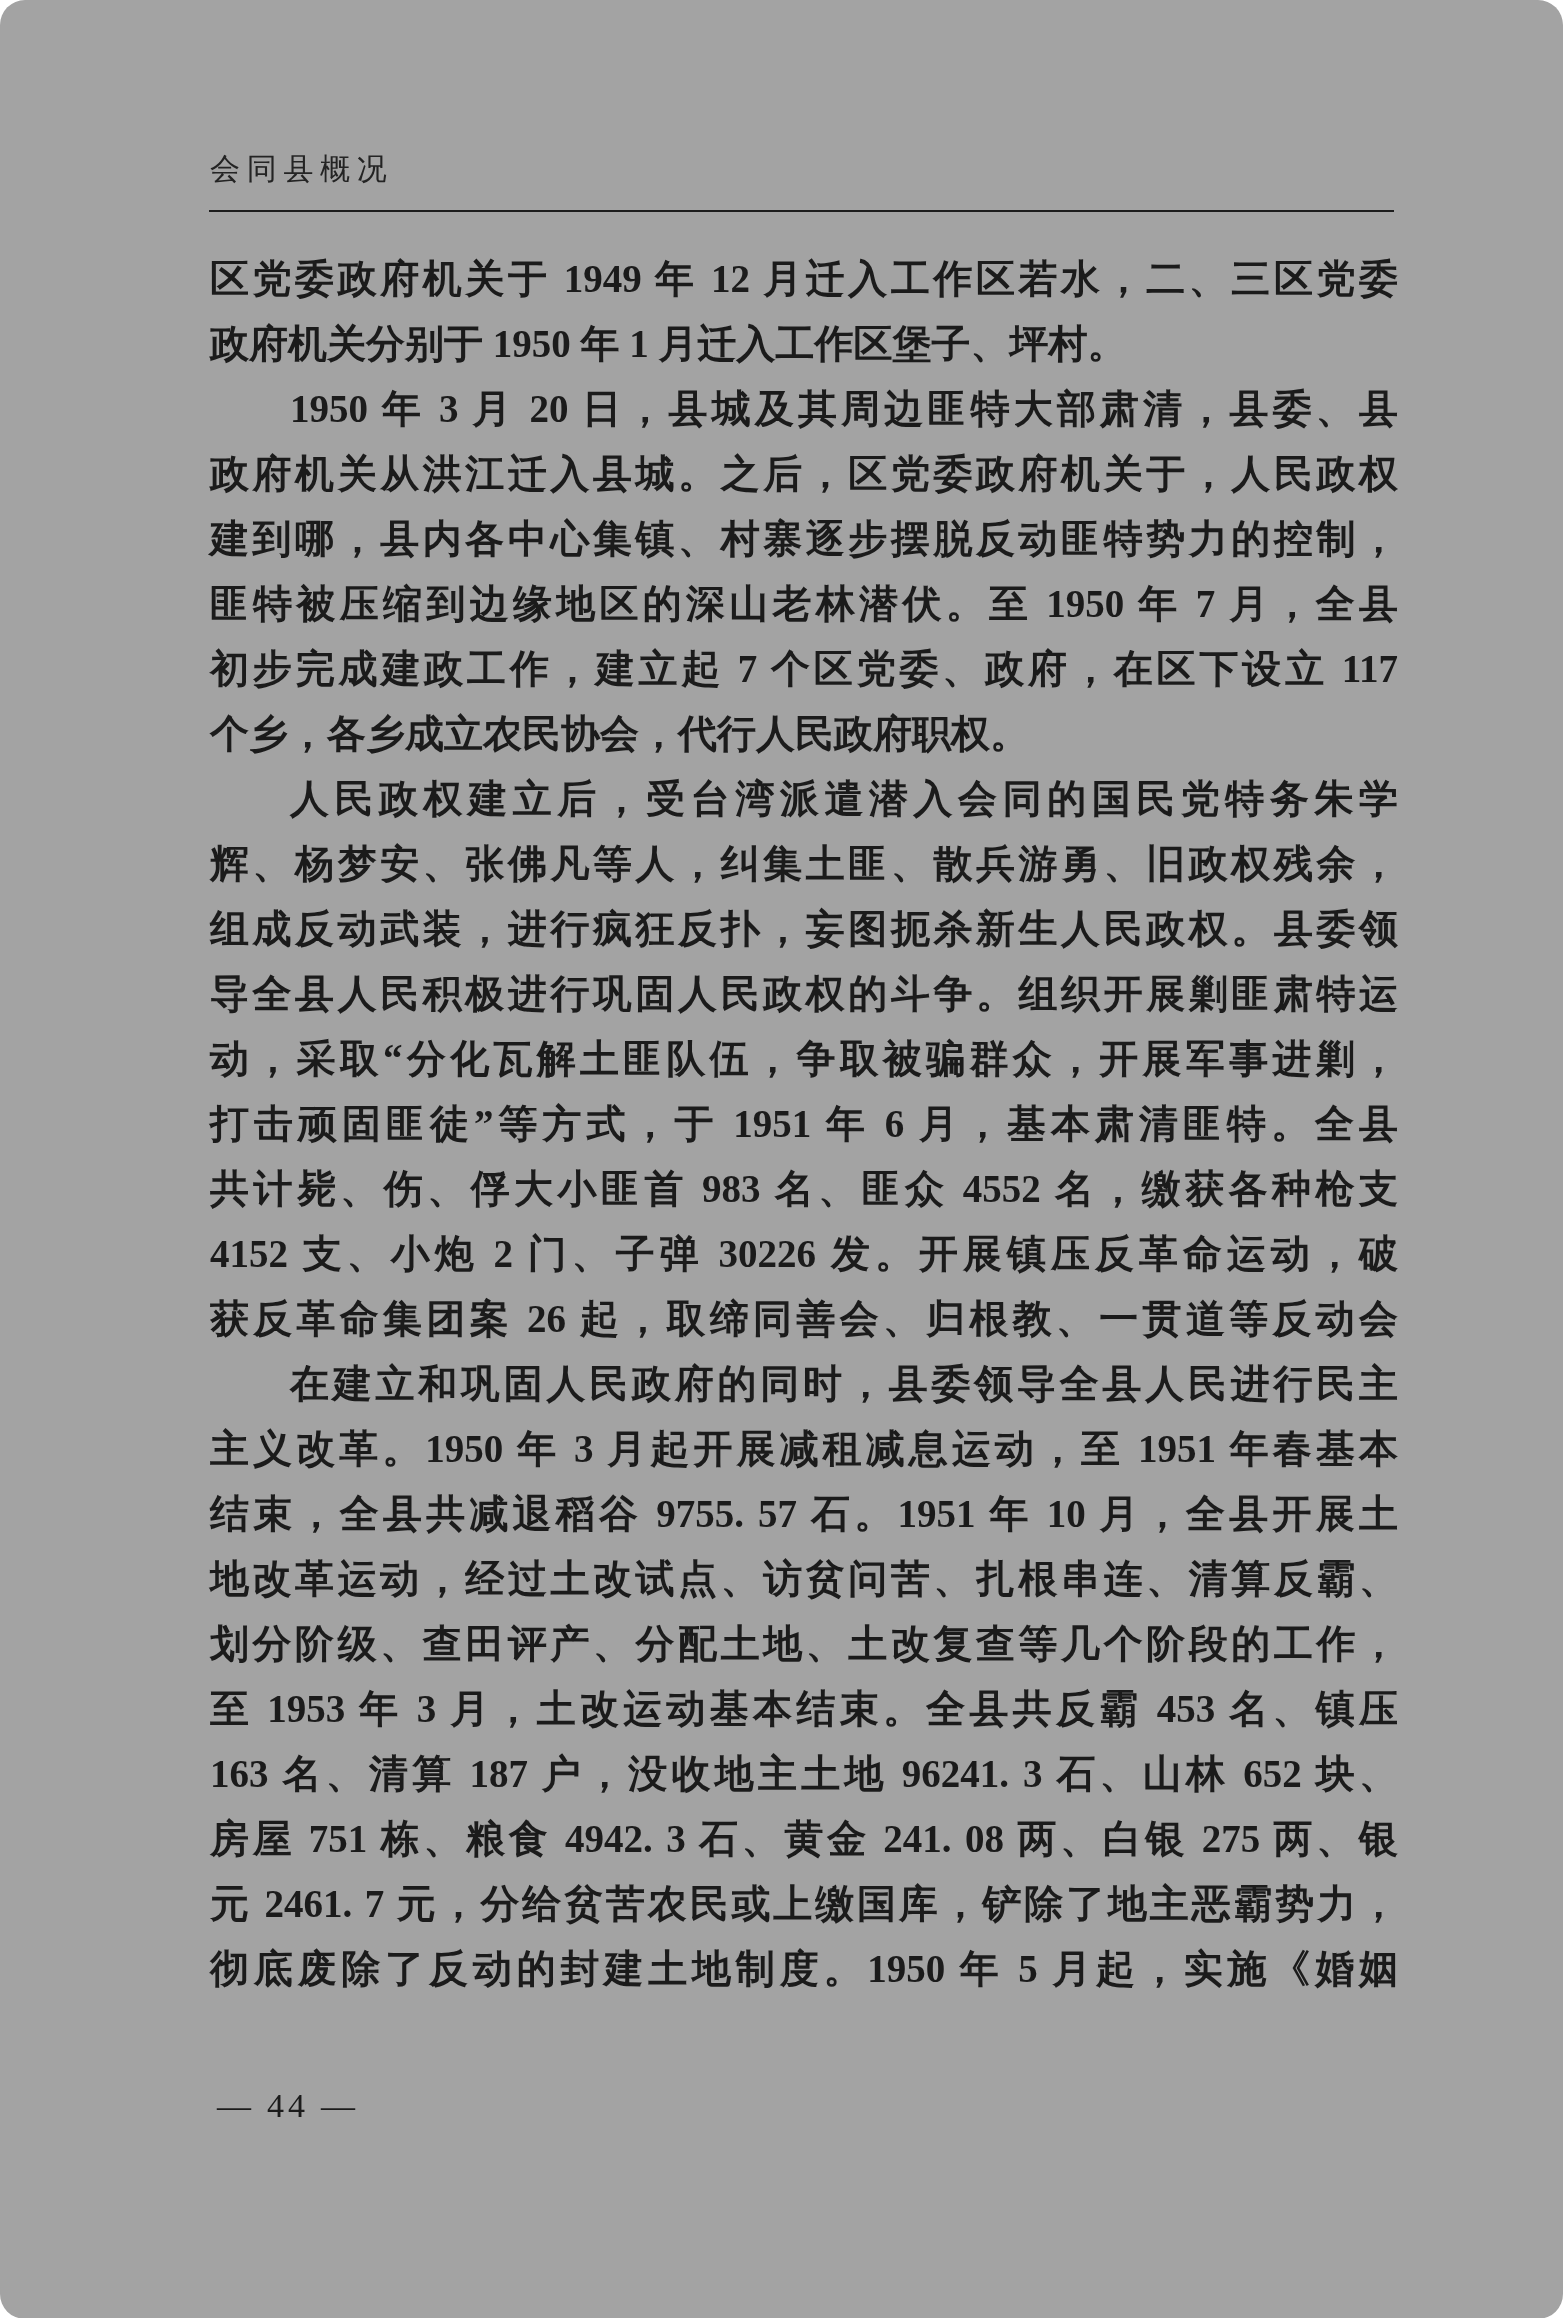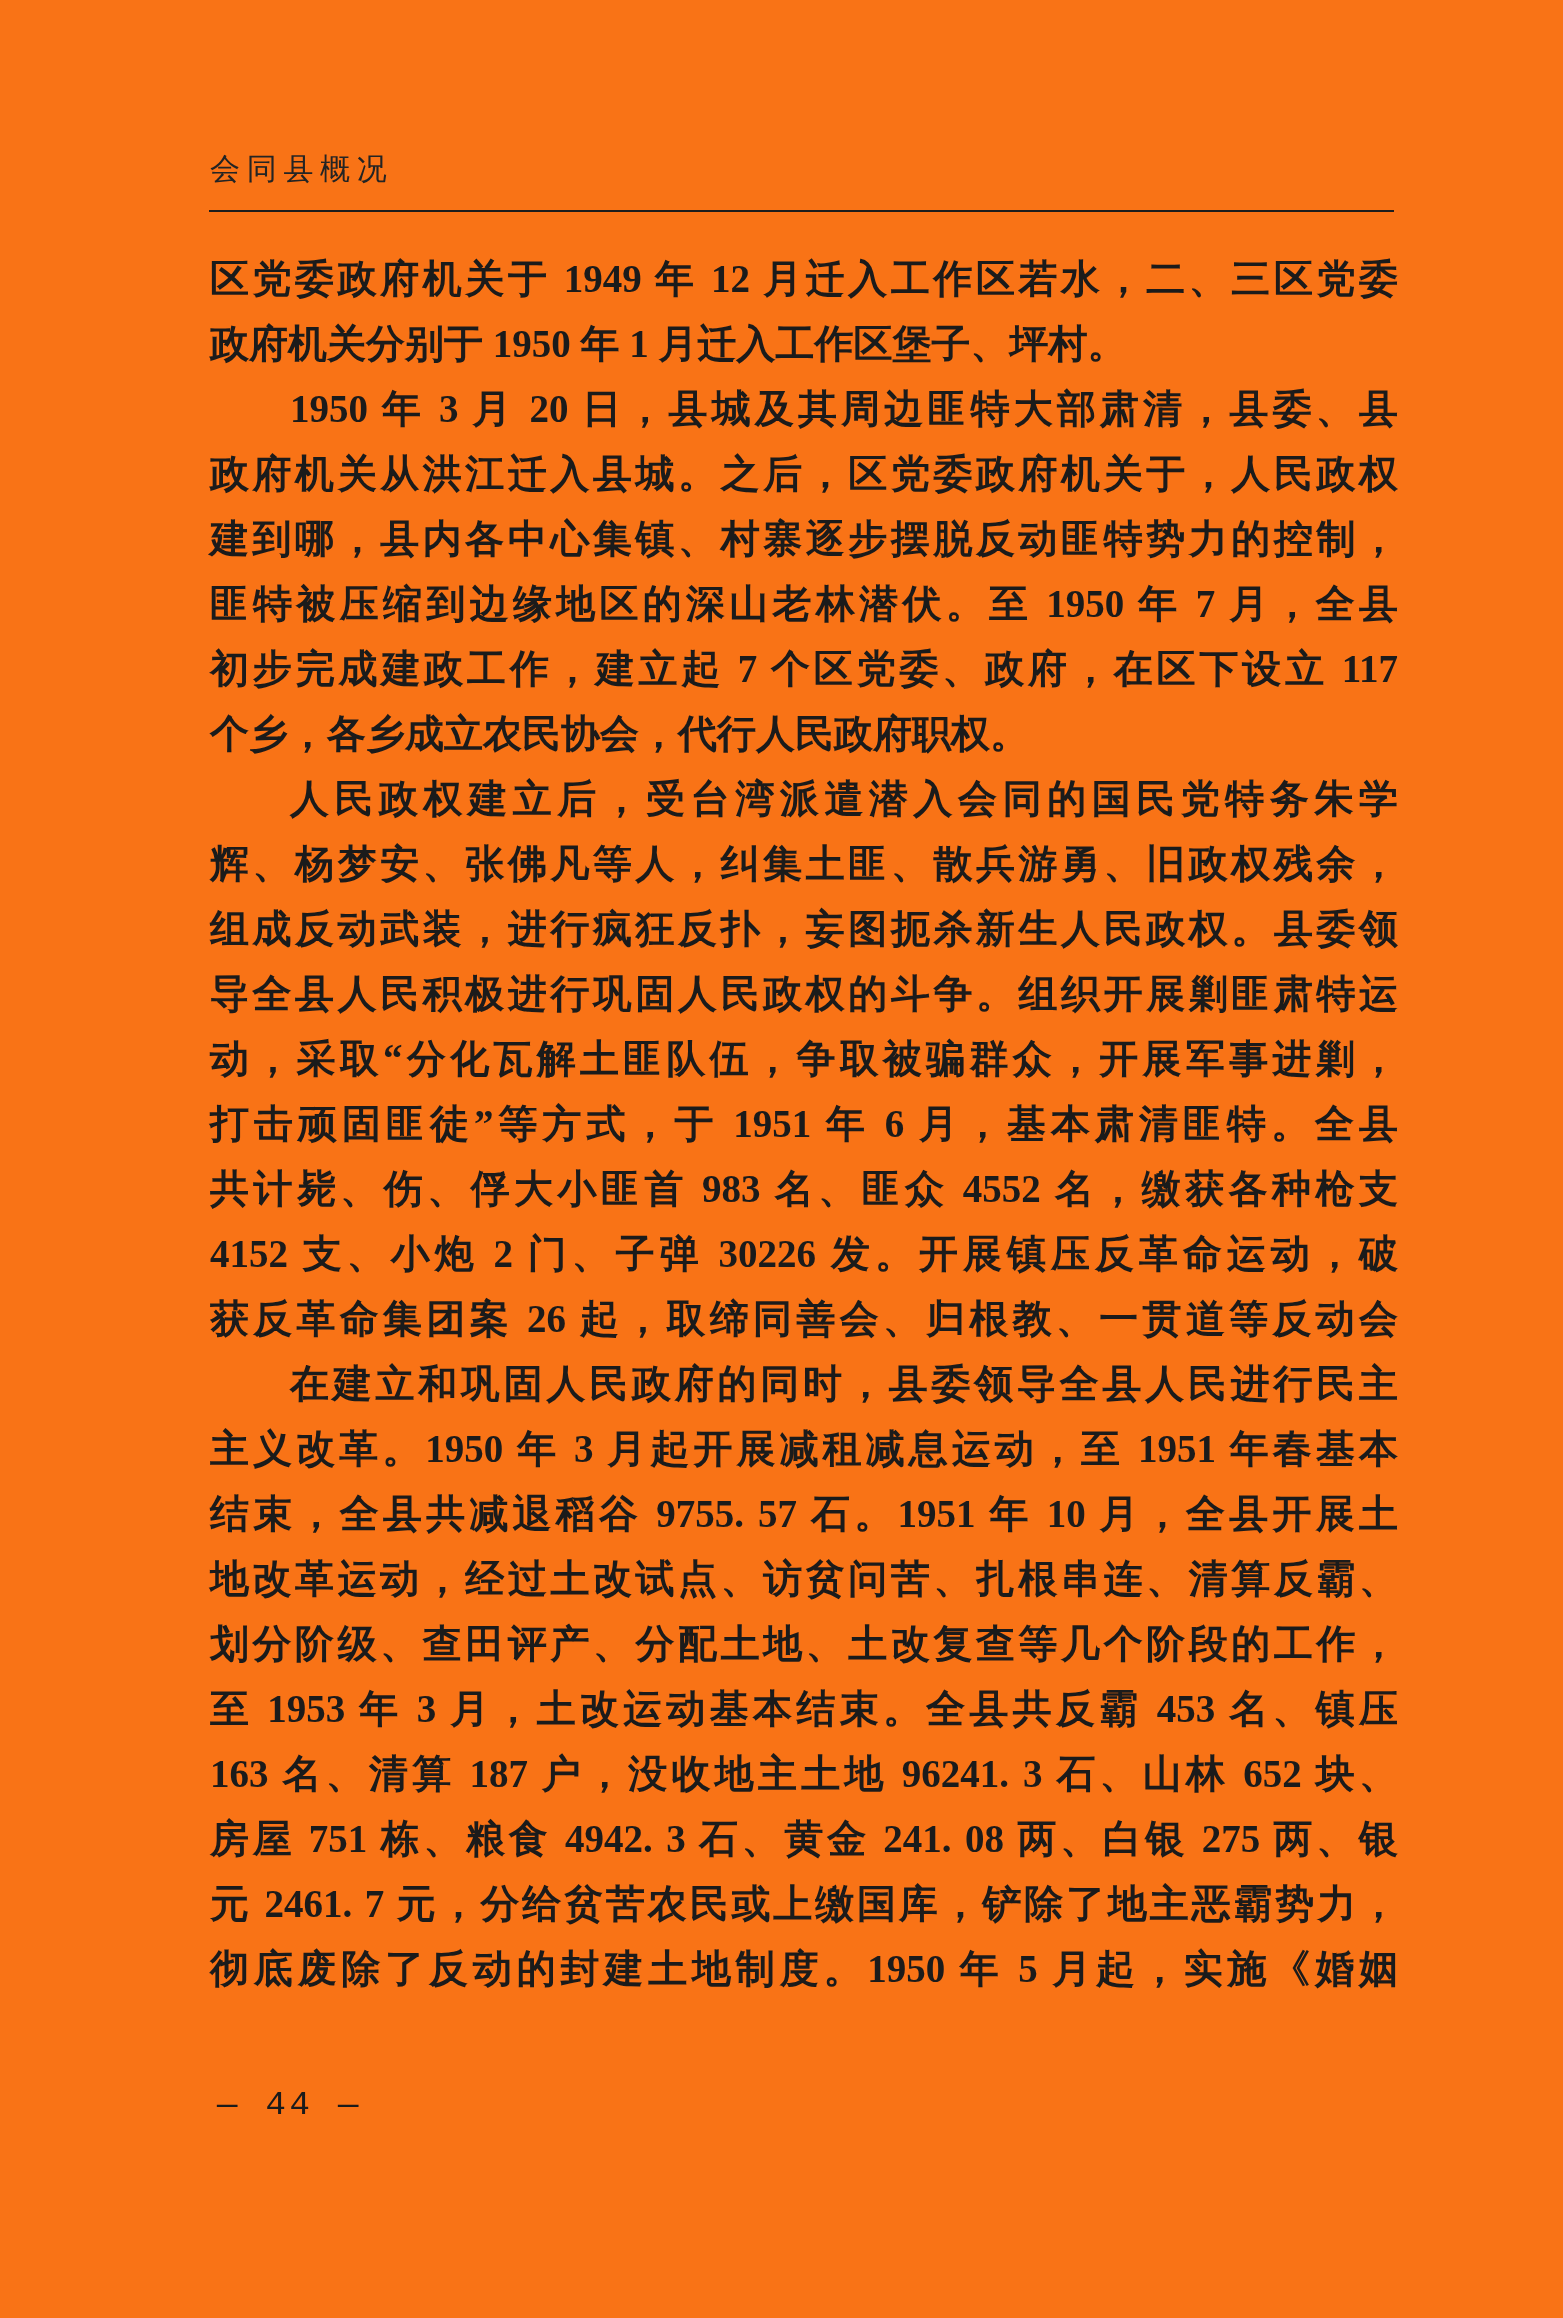--- a/index.html
+++ b/index.html
@@ -4,24 +4,25 @@
 <style>
   html, body {
     margin: 0;
     padding: 0;
     background: #ffffff;
   }
   .page {
     position: relative;
     width: 1563px;
     height: 2319px;
-    background: #f97316;
+    background: #a3a3a3;
     font-family: "Liberation Serif", "DejaVu Serif", serif;
     color: #1b1b1b;
     overflow: hidden;
+    border-radius: 25px;
   }
   .running-head {
     position: absolute;
     left: 210px;
     top: 152px;
     font-size: 30px;
     line-height: 34px;
     letter-spacing: 6.7px;
     color: #242424;
     white-space: nowrap;
@@ -58,21 +59,20 @@
   }
   .page-number {
     position: absolute;
     left: 217px;
     top: 2079px;
     font-size: 34px;
     line-height: 53px;
     letter-spacing: 3.8px;
     color: #1b1b1b;
     white-space: nowrap;
-    font-family: Liberation Mono, monospace;
   }
 </style>
 </head>
 <body>
 
 <div class="page">
 
   <div class="running-head">会同县概况</div>
 
   <div class="rule"></div>

